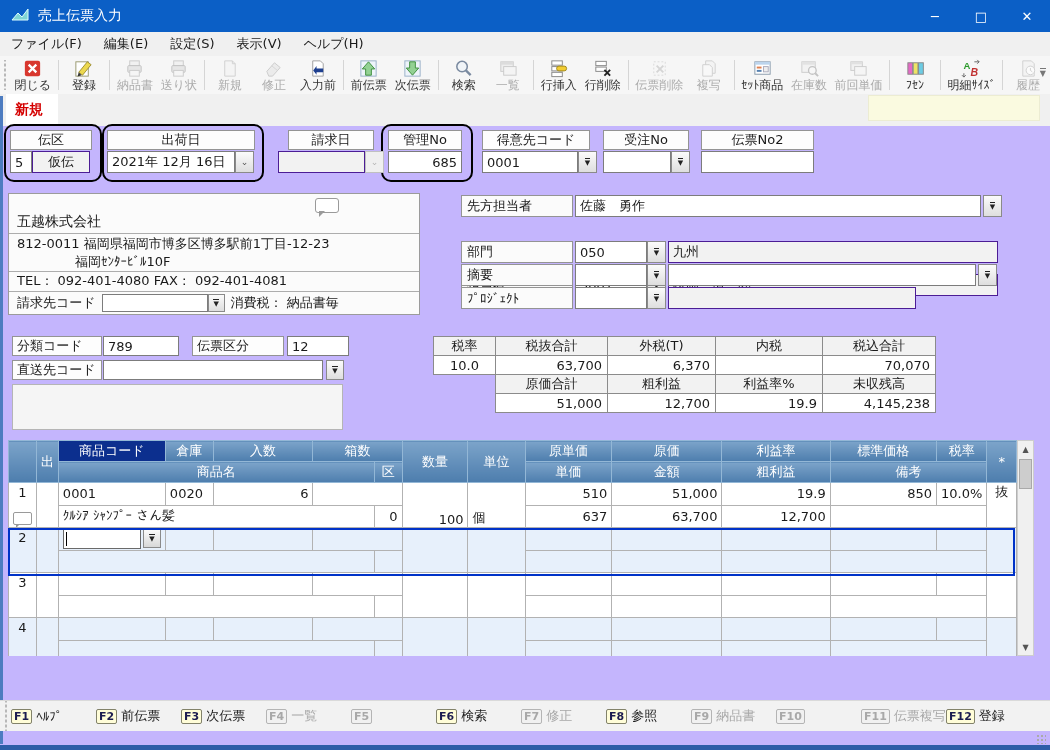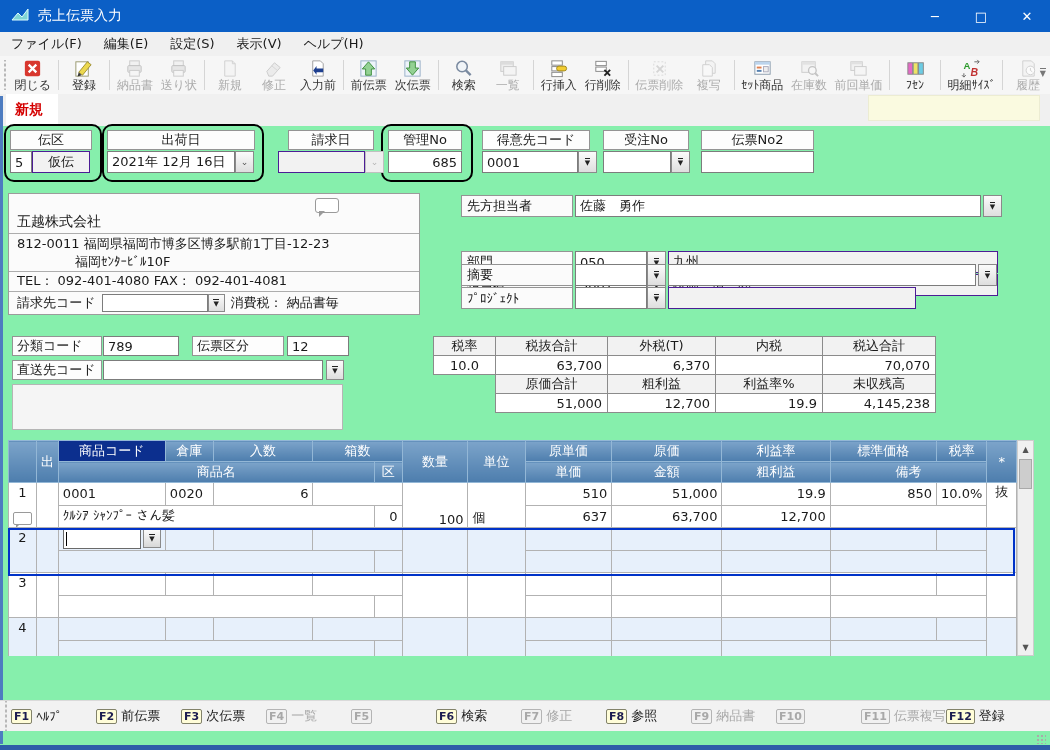--- a/index.html
+++ b/index.html
@@ -1,16 +1,16 @@
 <!DOCTYPE html>
 <html><head>
 <meta charset="utf-8">
 <style>
   html,body{margin:0;padding:0;background:#888;}
-  #app{position:relative;width:1050px;height:750px;background:#86efac;overflow:hidden;
+  #app{position:relative;width:1050px;height:750px;background:#c4b5fd;overflow:hidden;
        font-family:"DejaVu Sans","Liberation Sans",sans-serif;font-size:13px;color:#1a1a1a;}
   
   .titlebar{position:absolute;left:0;top:0;width:1050px;height:32px;background:#0b5fc6;display:flex;align-items:center;}
   .titlebar .appico{margin-left:10px;width:20px;height:20px;}
   .titlebar .ttl{color:#fff;font-size:14px;margin-left:8px;}
   .wbtns{position:absolute;right:0;top:0;height:32px;display:flex;}
   .wbtn{width:46px;height:32px;color:#fff;display:flex;align-items:center;justify-content:center;font-size:13px;}
   
   .menubar{position:absolute;left:0;top:32px;width:1050px;height:24px;background:#f0f0f0;display:flex;align-items:center;border-bottom:1px solid #e3e3e3;}
   .menuitem{padding:3px 11px;font-size:13px;}
@@ -444,21 +444,21 @@
       </div>
   </div>
   <div class="staffrow" style="top:230px;margin-top:44px;">
     <div class="flabel">担当者</div>
     <div class="ibox" style="width:72px;margin-left:2px;">5001</div>
     <div class="dd">
         <span class="dd-g">▼</span>
       </div>
     <div class="ibox robox" style="width:330px;margin-left:2px;">桜岡　慎一郎</div>
   </div>
-  <div class="staffrow" style="top:251px;">
+  <div class="staffrow" style="top:241px;">
     <div class="flabel">部門</div>
     <div class="ibox" style="width:72px;margin-left:2px;">050</div>
     <div class="dd">
         <span class="dd-g">▼</span>
       </div>
     <div class="ibox robox" style="width:330px;margin-left:2px;">九州</div>
   </div>
   <div class="staffrow" style="top:264px;">
     <div class="flabel">摘要</div>
     <div class="ibox" style="width:72px;margin-left:2px;"></div>

